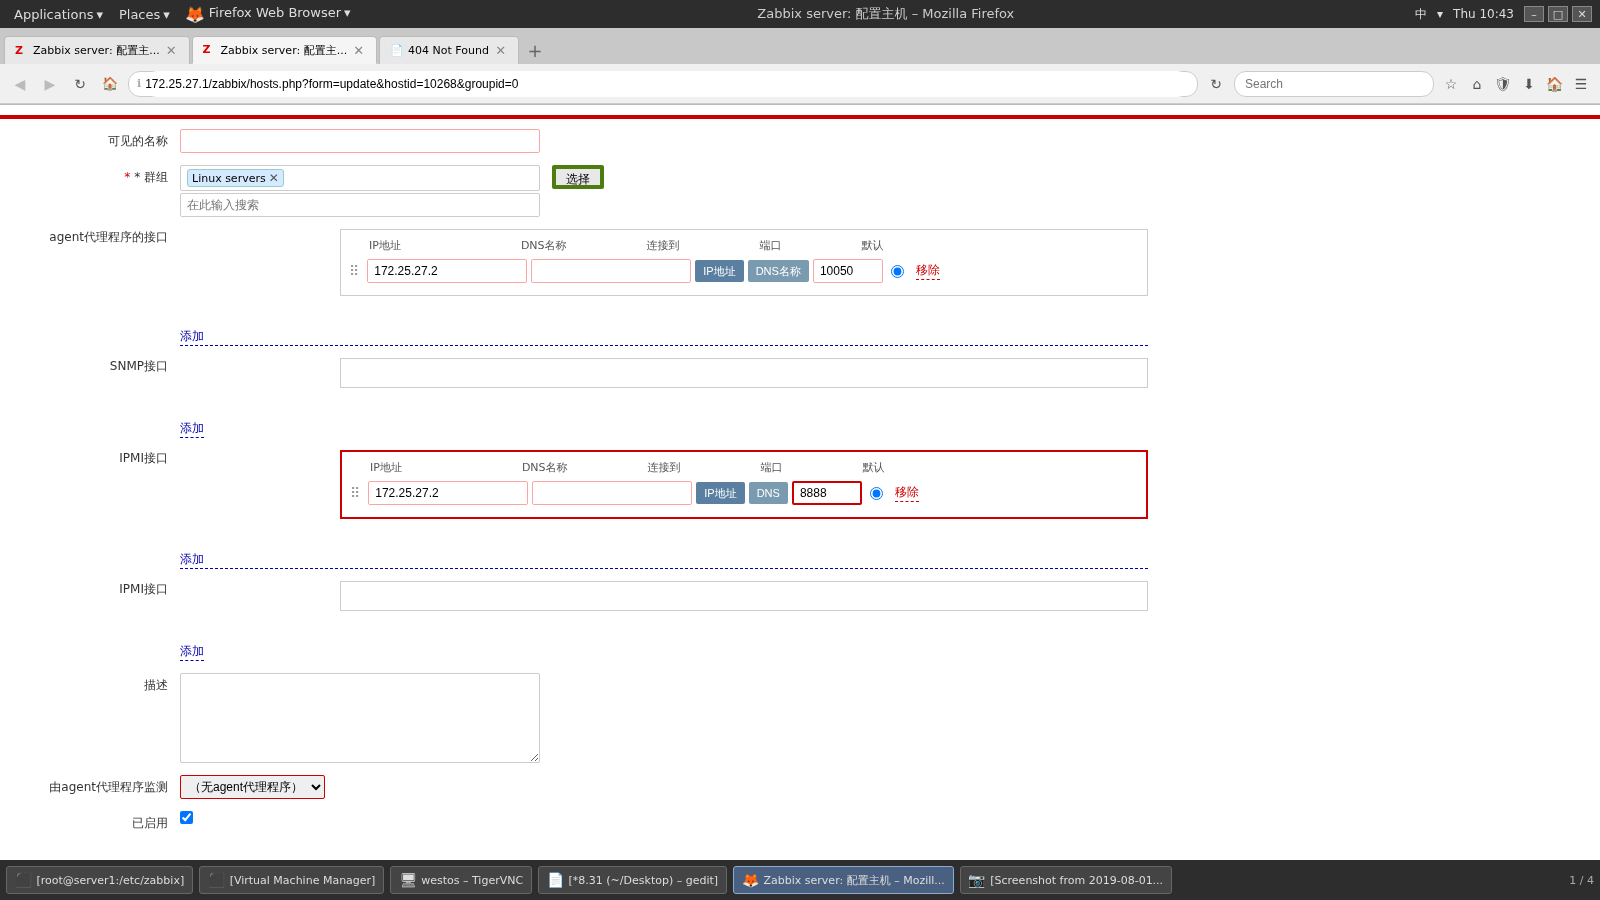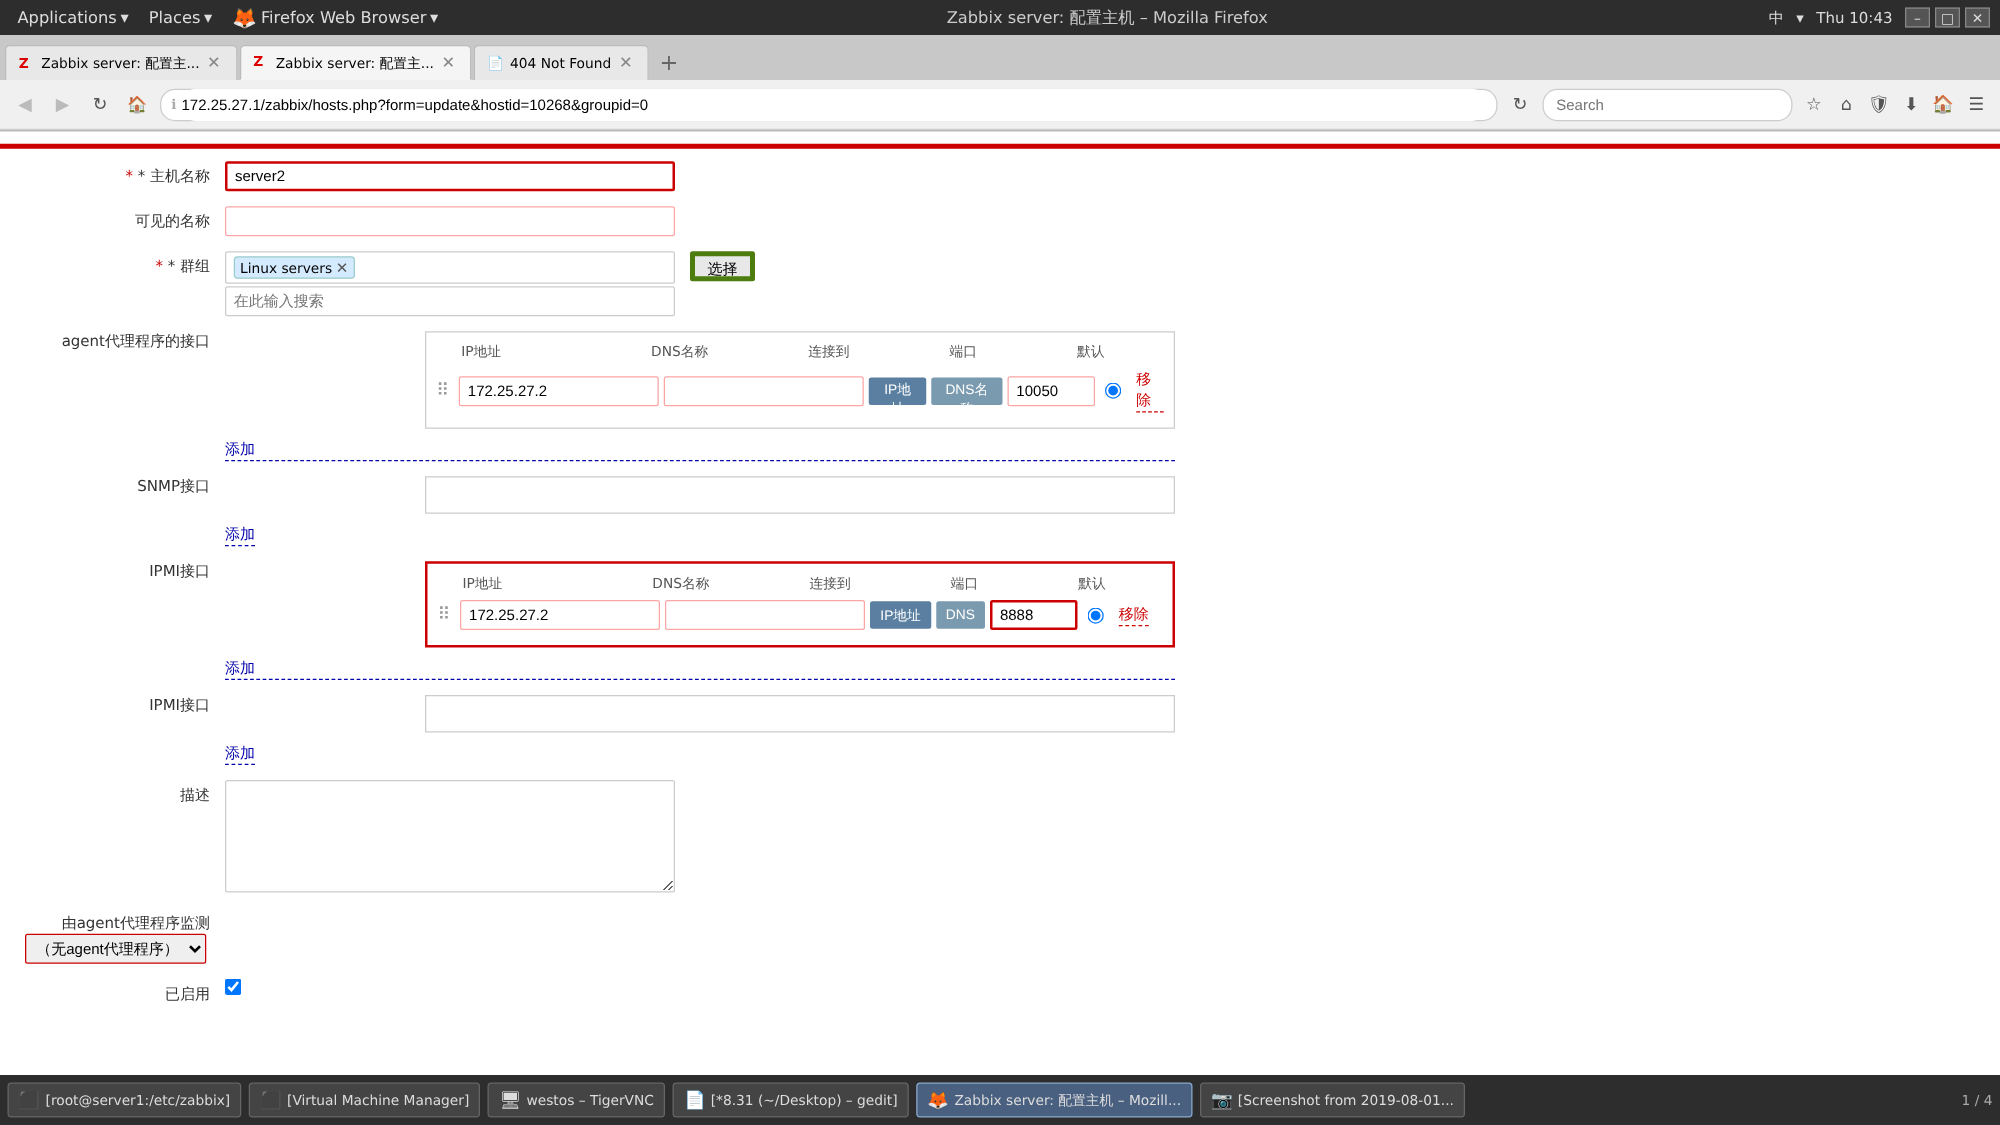--- a/index.html
+++ b/index.html
@@ -12,21 +12,21 @@
       height: 28px;
       display: flex;
       align-items: center;
       padding: 0 8px;
       font-size: 13px;
       user-select: none;
     }
     .taskbar-top .left { display: flex; align-items: center; gap: 4px; }
     .taskbar-top .center { flex: 1; text-align: center; color: #ccc; font-size: 13px; }
     .taskbar-top .right { display: flex; align-items: center; gap: 10px; font-size: 12px; color: #ddd; }
-    .taskbar-top .menu-item { cursor: pointer; padding: 0 6px; display: flex; align-items: center; gap: 3px; }
+    .taskbar-top .menu-item { cursor: pointer; padding: 0 6px; display: flex; align-items: flex-start; gap: 3px; }
 
     
     .win-controls { display: flex; gap: 4px; }
     .win-btn { width: 20px; height: 16px; display: flex; align-items: center; justify-content: center; font-size: 11px; cursor: pointer; background: #555; color: #ddd; border: 1px solid #888; }
 
     
     .browser-chrome { background: #ddd; border-bottom: 1px solid #bbb; }
 
     
     .tab-bar {
@@ -169,23 +169,23 @@
       cursor: pointer;
       height: 24px;
       margin-left: 6px;
     }
 
     
     .interface-section {
       border: 1px solid #ccc;
       background: #fff;
       margin-left: 160px;
-      margin-bottom: 4px;
+      margin-bottom: 28px;
       padding: 8px;
-      width: 600px;
+      width: 808px;
     }
     .interface-section.highlighted {
       border: 2px solid #c00;
     }
     .interface-header {
       display: flex;
       gap: 60px;
       margin-bottom: 6px;
       padding-left: 20px;
       font-size: 11px;
@@ -389,27 +389,20 @@
       <div class="toolbar-icon">🏠</div>
       <div class="toolbar-icon">☰</div>
     </div>
   </div>
 </div>
 
 <div class="page-content" style="height: calc(900px - 28px - 36px - 40px - 40px); overflow-y: auto;">
   <div class="red-bar"></div>
   <div class="form-container">
 
-    <div class="form-row">
-      <div class="form-label">
-        <span style="color:#c00;">*</span>
-        <span>* 主机名称</span>
-      </div>
-      <input class="form-control form-control-wide highlighted" type="text" value="server2" style="">
-    </div>
 
     <div class="form-row">
       <div class="form-label">可见的名称</div>
       <input class="form-control form-control-wide" type="text" value="" style="">
     </div>
 
     <div class="form-row">
       <div class="form-label">
         <span style="color:#c00;">*</span>
         <span>* 群组</span>
@@ -495,21 +488,21 @@
         <div class="interface-section" style="min-height:30px;"></div>
         <a class="add-link">添加</a>
       </div>
     </div>
 
     <div class="form-row" style="margin-top:8px;">
       <div class="form-label">描述</div>
       <textarea class="form-textarea" style=""></textarea>
     </div>
 
-    <div class="form-row" style="margin-top:8px;flex-direction:column;">
+    <div class="form-row" style="margin-top:8px;">
       <div class="form-label">由agent代理程序监测</div>
       <select class="form-select">
         <option>（无agent代理程序）</option>
       </select>
     </div>
 
     <div class="form-row" style="margin-top:8px;">
       <div class="form-label">已启用</div>
       <input type="checkbox" class="form-checkbox" checked="" style="">
     </div>

